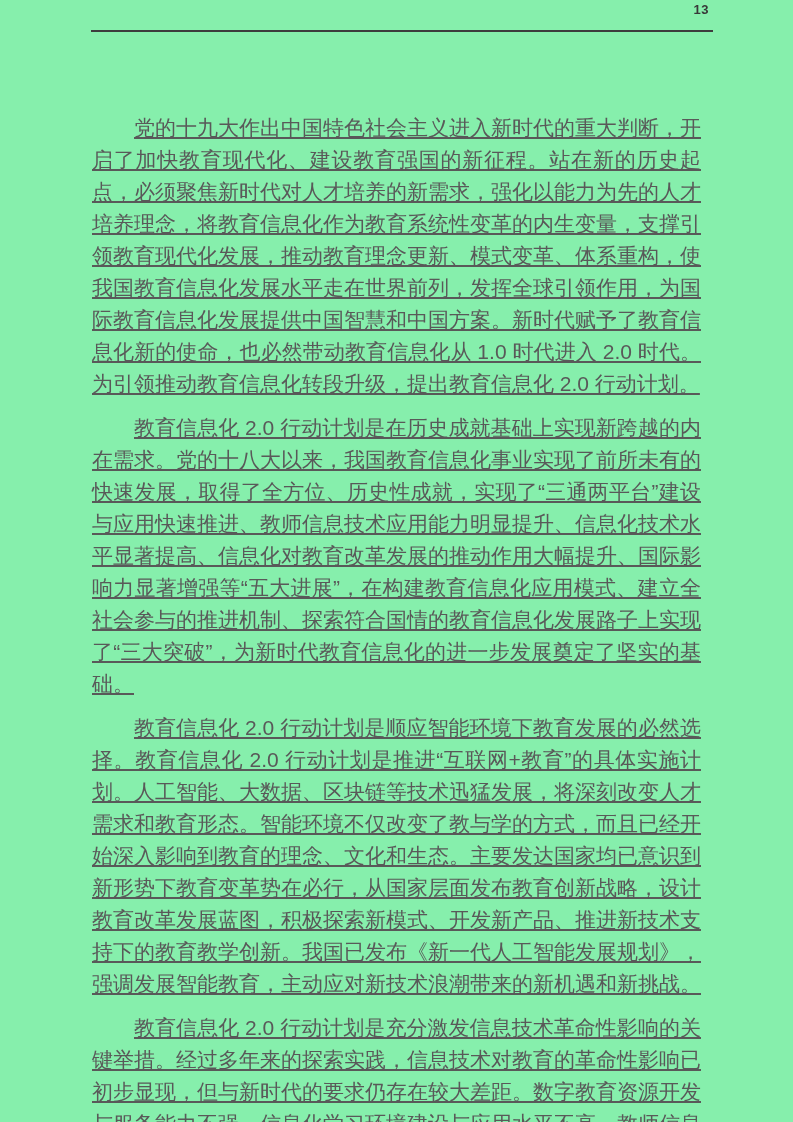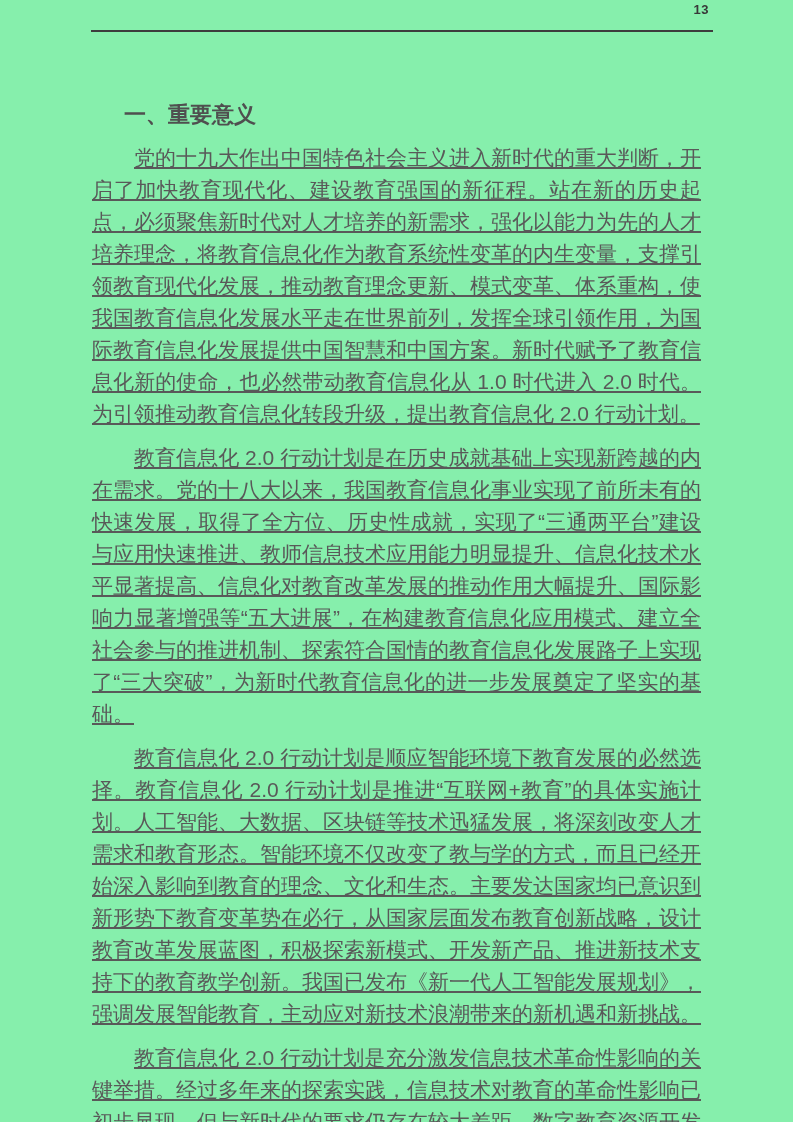--- a/index.html
+++ b/index.html
@@ -64,21 +64,20 @@
 <body>
 
 <div class="page">
 
   <div class="page-number">13</div>
 
   <div class="header-rule"></div>
 
   <div class="content">
 
-    <h2 class="section-heading">一、重要意义</h2>
 
     <p class="body-paragraph">党的十九大作出中国特色社会主义进入新时代的重大判断，开启了加快教育现代化、建设教育强国的新征程。站在新的历史起点，必须聚焦新时代对人才培养的新需求，强化以能力为先的人才培养理念，将教育信息化作为教育系统性变革的内生变量，支撑引领教育现代化发展，推动教育理念更新、模式变革、体系重构，使我国教育信息化发展水平走在世界前列，发挥全球引领作用，为国际教育信息化发展提供中国智慧和中国方案。新时代赋予了教育信息化新的使命，也必然带动教育信息化从 1.0 时代进入 2.0 时代。为引领推动教育信息化转段升级，提出教育信息化 2.0 行动计划。</p>
 
     <p class="body-paragraph">教育信息化 2.0 行动计划是在历史成就基础上实现新跨越的内在需求。党的十八大以来，我国教育信息化事业实现了前所未有的快速发展，取得了全方位、历史性成就，实现了“三通两平台”建设与应用快速推进、教师信息技术应用能力明显提升、信息化技术水平显著提高、信息化对教育改革发展的推动作用大幅提升、国际影响力显著增强等“五大进展”，在构建教育信息化应用模式、建立全社会参与的推进机制、探索符合国情的教育信息化发展路子上实现了“三大突破”，为新时代教育信息化的进一步发展奠定了坚实的基础。</p>
 
     <p class="body-paragraph">教育信息化 2.0 行动计划是顺应智能环境下教育发展的必然选择。教育信息化 2.0 行动计划是推进“互联网+教育”的具体实施计划。人工智能、大数据、区块链等技术迅猛发展，将深刻改变人才需求和教育形态。智能环境不仅改变了教与学的方式，而且已经开始深入影响到教育的理念、文化和生态。主要发达国家均已意识到新形势下教育变革势在必行，从国家层面发布教育创新战略，设计教育改革发展蓝图，积极探索新模式、开发新产品、推进新技术支持下的教育教学创新。我国已发布《新一代人工智能发展规划》，强调发展智能教育，主动应对新技术浪潮带来的新机遇和新挑战。</p>
 
     <p class="body-paragraph">教育信息化 2.0 行动计划是充分激发信息技术革命性影响的关键举措。经过多年来的探索实践，信息技术对教育的革命性影响已初步显现，但与新时代的要求仍存在较大差距。数字教育资源开发与服务能力不强，信息化学习环境建设与应用水平不高，教师信息技术应用能力基本具备但信息化教学创新能力尚显不足，信息技术与学科教学深度融合不够，高端研究和实践人才依然短缺。充分激发信息技术对教育的革命性影响，推动教育观念更新、模式变革、</p>
 
   </div>

